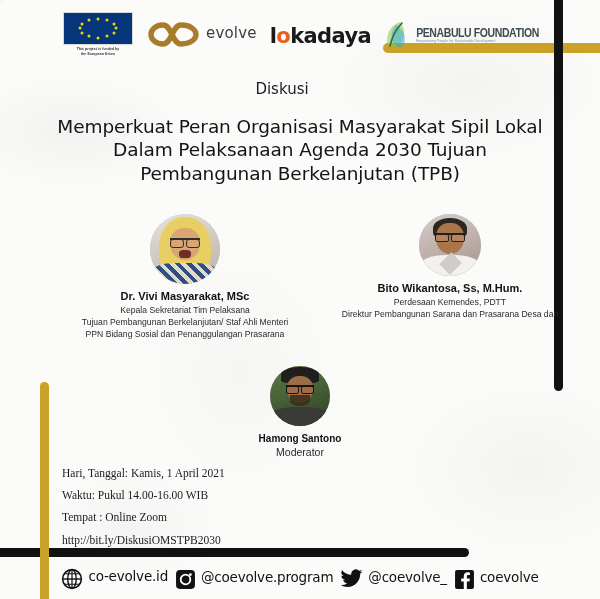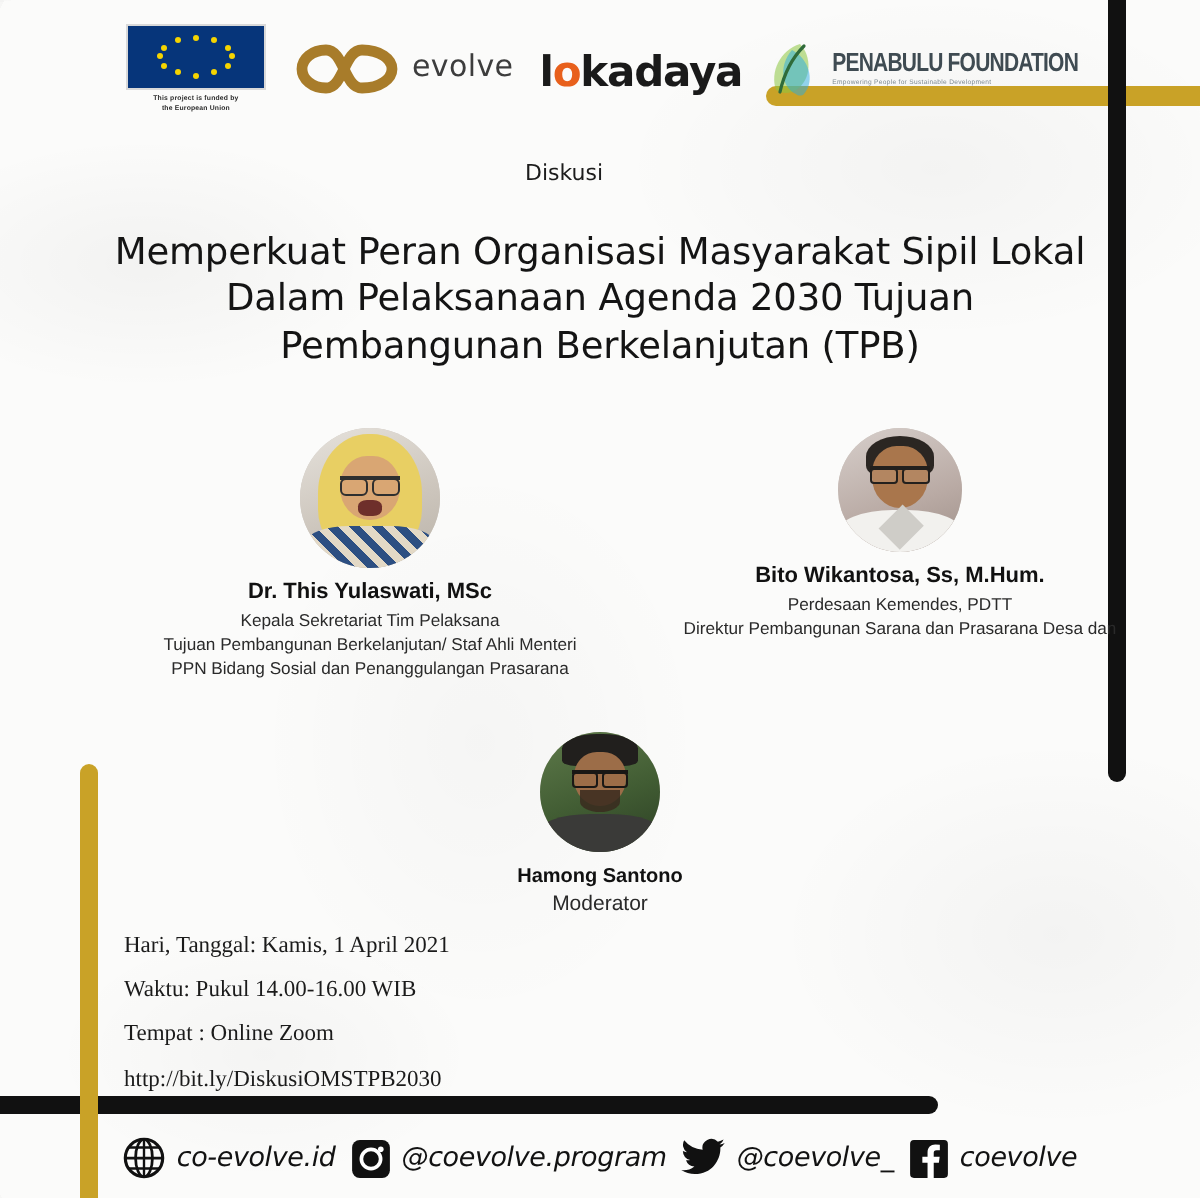--- a/index.html
+++ b/index.html
@@ -77,21 +77,21 @@
     transform:scaleY(1.25);transform-origin:left center;
     font-family:"Liberation Sans", sans-serif;
   }
   .pen-tag{
     font-size:3.3px;color:#7d8a92;letter-spacing:.15px;margin-top:3px;
   }
 
   
   .kicker{
     position:absolute;left:0;top:80px;width:564px;text-align:center;
-    font-size:11px;font-weight:400;color:#1c1c1c;z-index:5;
+    font-size:15px;font-weight:400;color:#1c1c1c;z-index:5;
     font-family:"DejaVu Sans", sans-serif;
   }
   .headline{
     position:absolute;left:50px;top:115px;width:500px;text-align:center;
     font-size:18.5px;line-height:1.27;font-weight:400;color:#141414;z-index:5;
     font-family:"DejaVu Sans", sans-serif;letter-spacing:-.1px;
   }
 
   
   .speaker{position:absolute;z-index:5;text-align:center;}
@@ -209,21 +209,21 @@
     font-size:11.5px;line-height:1.93;color:#1b1b1b;
     font-family:"Liberation Sans", sans-serif;
   }
   .details div{white-space:nowrap;font-family:Liberation Serif, serif;}
 
   
   .social{
     position:absolute;left:0;top:562px;width:600px;height:34px;z-index:6;
     display:flex;align-items:center;justify-content:center;gap:7px;
   }
-  .soc-item{display:flex;align-items:center;gap:5px;font-style:italic;}
+  .soc-item{display:flex;gap:5px;}
   .soc-label{
     font-size:13.5px;color:#121212;font-family:"DejaVu Sans", sans-serif;
     letter-spacing:-.2px;
   }
   .ic{flex:0 0 auto;display:block;}
 </style>
 </head>
 <body>
 
 <div id="poster">
@@ -285,21 +285,21 @@
     <div class="sp-photo">
       <div class="ph p1">
         <div class="ph-bg"></div>
           <div class="hijab"></div>
           <div class="face"></div>
         <div class="glasses"></div>
           <div class="mouth"></div>
           <div class="batik"></div>
       </div>
     </div>
-    <div class="sp-name">Dr. This Yulaswati, MSc</div>
+    <div class="sp-name">Dr. Vivi Masyarakat, MSc</div>
     <div class="sp-role">
       <div>Kepala Sekretariat Tim Pelaksana</div>
       <div>Tujuan Pembangunan Berkelanjutan/ Staf Ahli Menteri</div>
       <div>PPN Bidang Sosial dan Penanggulangan Prasarana</div>
     </div>
   </div>
 
   <div class="speaker sp-b">
     <div class="sp-photo">
       <div class="ph p2">

